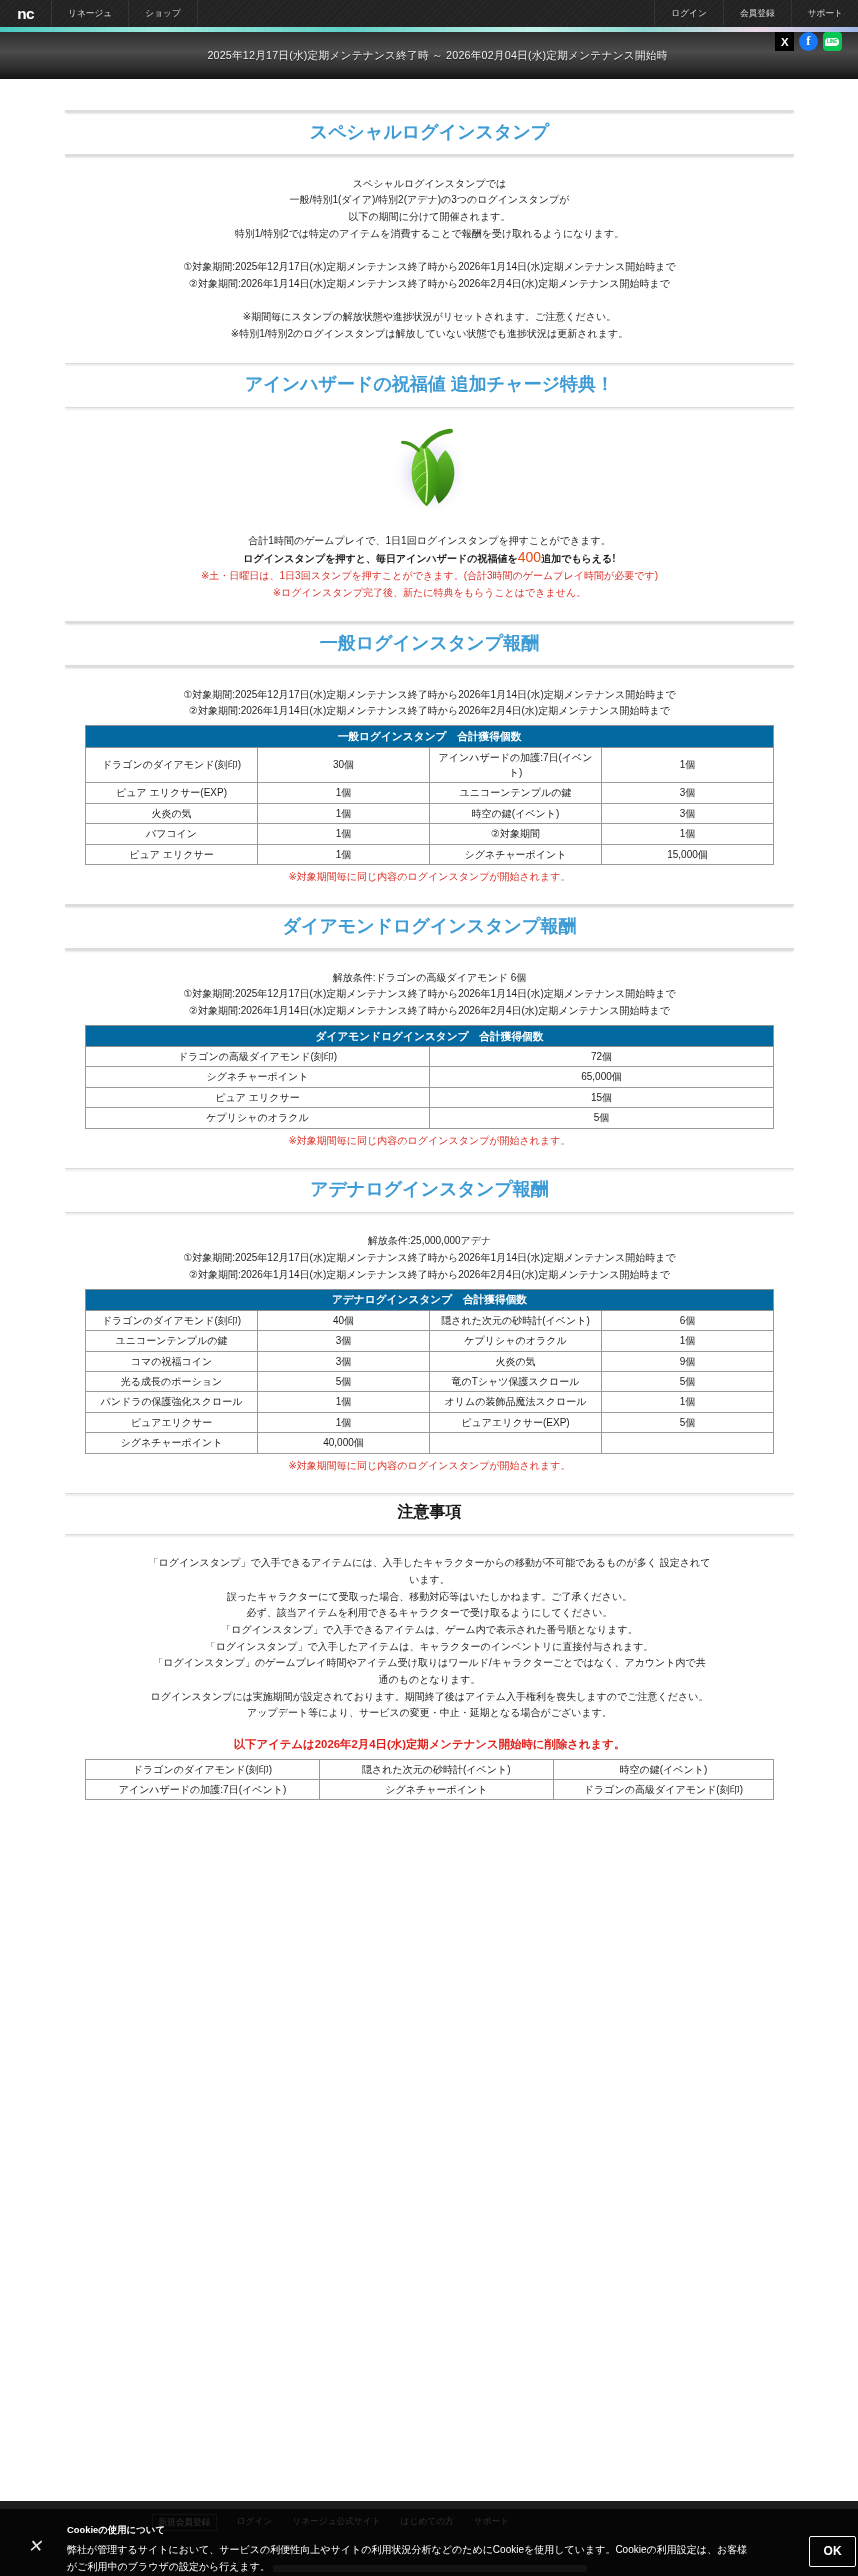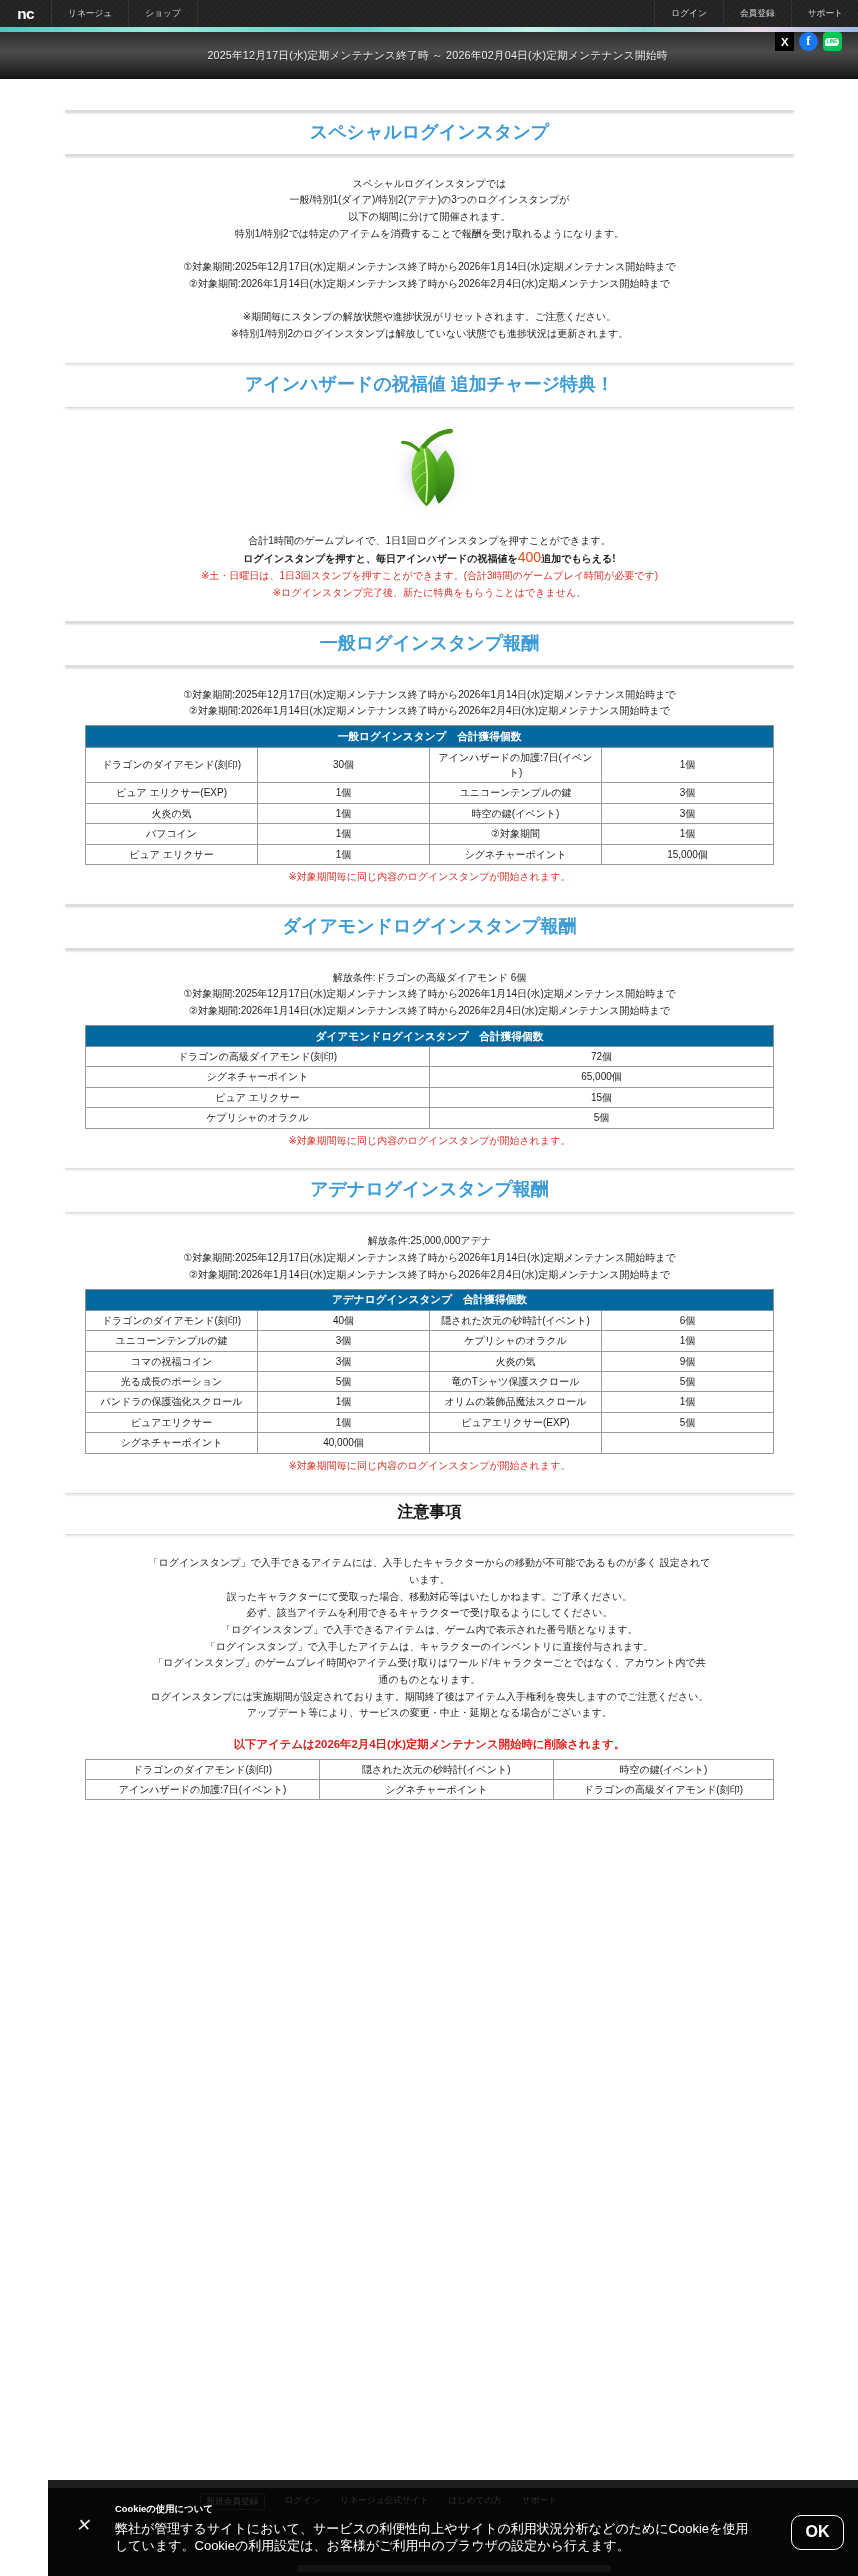--- a/index.html
+++ b/index.html
@@ -62,35 +62,35 @@
   .cols-4 td:nth-child(1){ width:28%; } .cols-4 td:nth-child(2){ width:20%; }
   .cols-4 td:nth-child(3){ width:27%; } .cols-4 td:nth-child(4){ width:25%; }
   .cols-2 td { width:50%; }
   .cols-3 td:nth-child(1){ width:34%; } .cols-3 td:nth-child(2){ width:34%; }
   .cols-3 td:nth-child(3){ width:32%; }
   .table-note { margin-top:5.3px; text-align:center; color:#dc3028; font-size:10px; }
   .deletion-note { margin-top:14.7px; text-align:center; color:#e0201b; font-size:11.4px; font-weight:bold; }
   .tbl.plain { margin-top:6.7px; }
 
   
-  .footer { position:absolute; left:0; right:0; bottom:0; height:96px; background:#060606;
-    border-top:8px solid #1e1e1e;margin-left:48px; }
+  .footer { position:absolute; left:0; right:0; bottom:0; height:75px; background:#060606;
+    border-top:8px solid #1e1e1e; }
   .footer-dim { position:absolute; top:5.3px; left:152px; display:flex; gap:20px;
     color:#cfcfcf; opacity:.20; font-size:8.7px; white-space:nowrap; }
   .footer-dim span { border:0.7px solid rgba(255,255,255,.25); padding:1.3px 5.3px; border-radius:1.3px; }
   .footer-dim span + span { border:none; padding:1.3px 0; }
   .footer-smudge { position:absolute; bottom:4px; left:50%; transform:translateX(-50%);
     width:314px; height:7.4px; background:rgba(255,255,255,.06); border-radius:2px; }
   .cookie { position:absolute; inset:0; padding:14.7px 100px 0 67px; color:#fff; }
   .cookie-close { position:absolute; left:29px; top:29px; font-size:17.4px; font-weight:300;
     color:#fff; opacity:.9; transform:skewX(-10deg); cursor:pointer; line-height:1; }
   .cookie-title { font-size:9.4px; font-weight:bold; margin-bottom:4px; }
-  .cookie-body { font-size:13px; line-height:17.4px; max-width:689px; }
-  .cookie-ok { position:absolute; right:15px; top:27px; background:transparent; color:#fff;
-    border:1.3px solid #fff; border-radius:10px; padding:7.4px 13.4px; font-size:16px; font-weight:bold;
+  .cookie-body { font-size:10px; line-height:17.4px; max-width:689px; }
+  .cookie-ok { position:absolute; right:3px; top:27px; background:transparent; color:#fff;
+    border:1.3px solid #fff; border-radius:2px; padding:7.4px 13.4px; font-size:12px; font-weight:bold;
     font-family:inherit; cursor:pointer; }
 </style>
 </head>
 <body>
 
 <div class="page">
 
   <header class="navbar">
     <div class="nav-left">
       <a class="nav-logo">nc</a>

